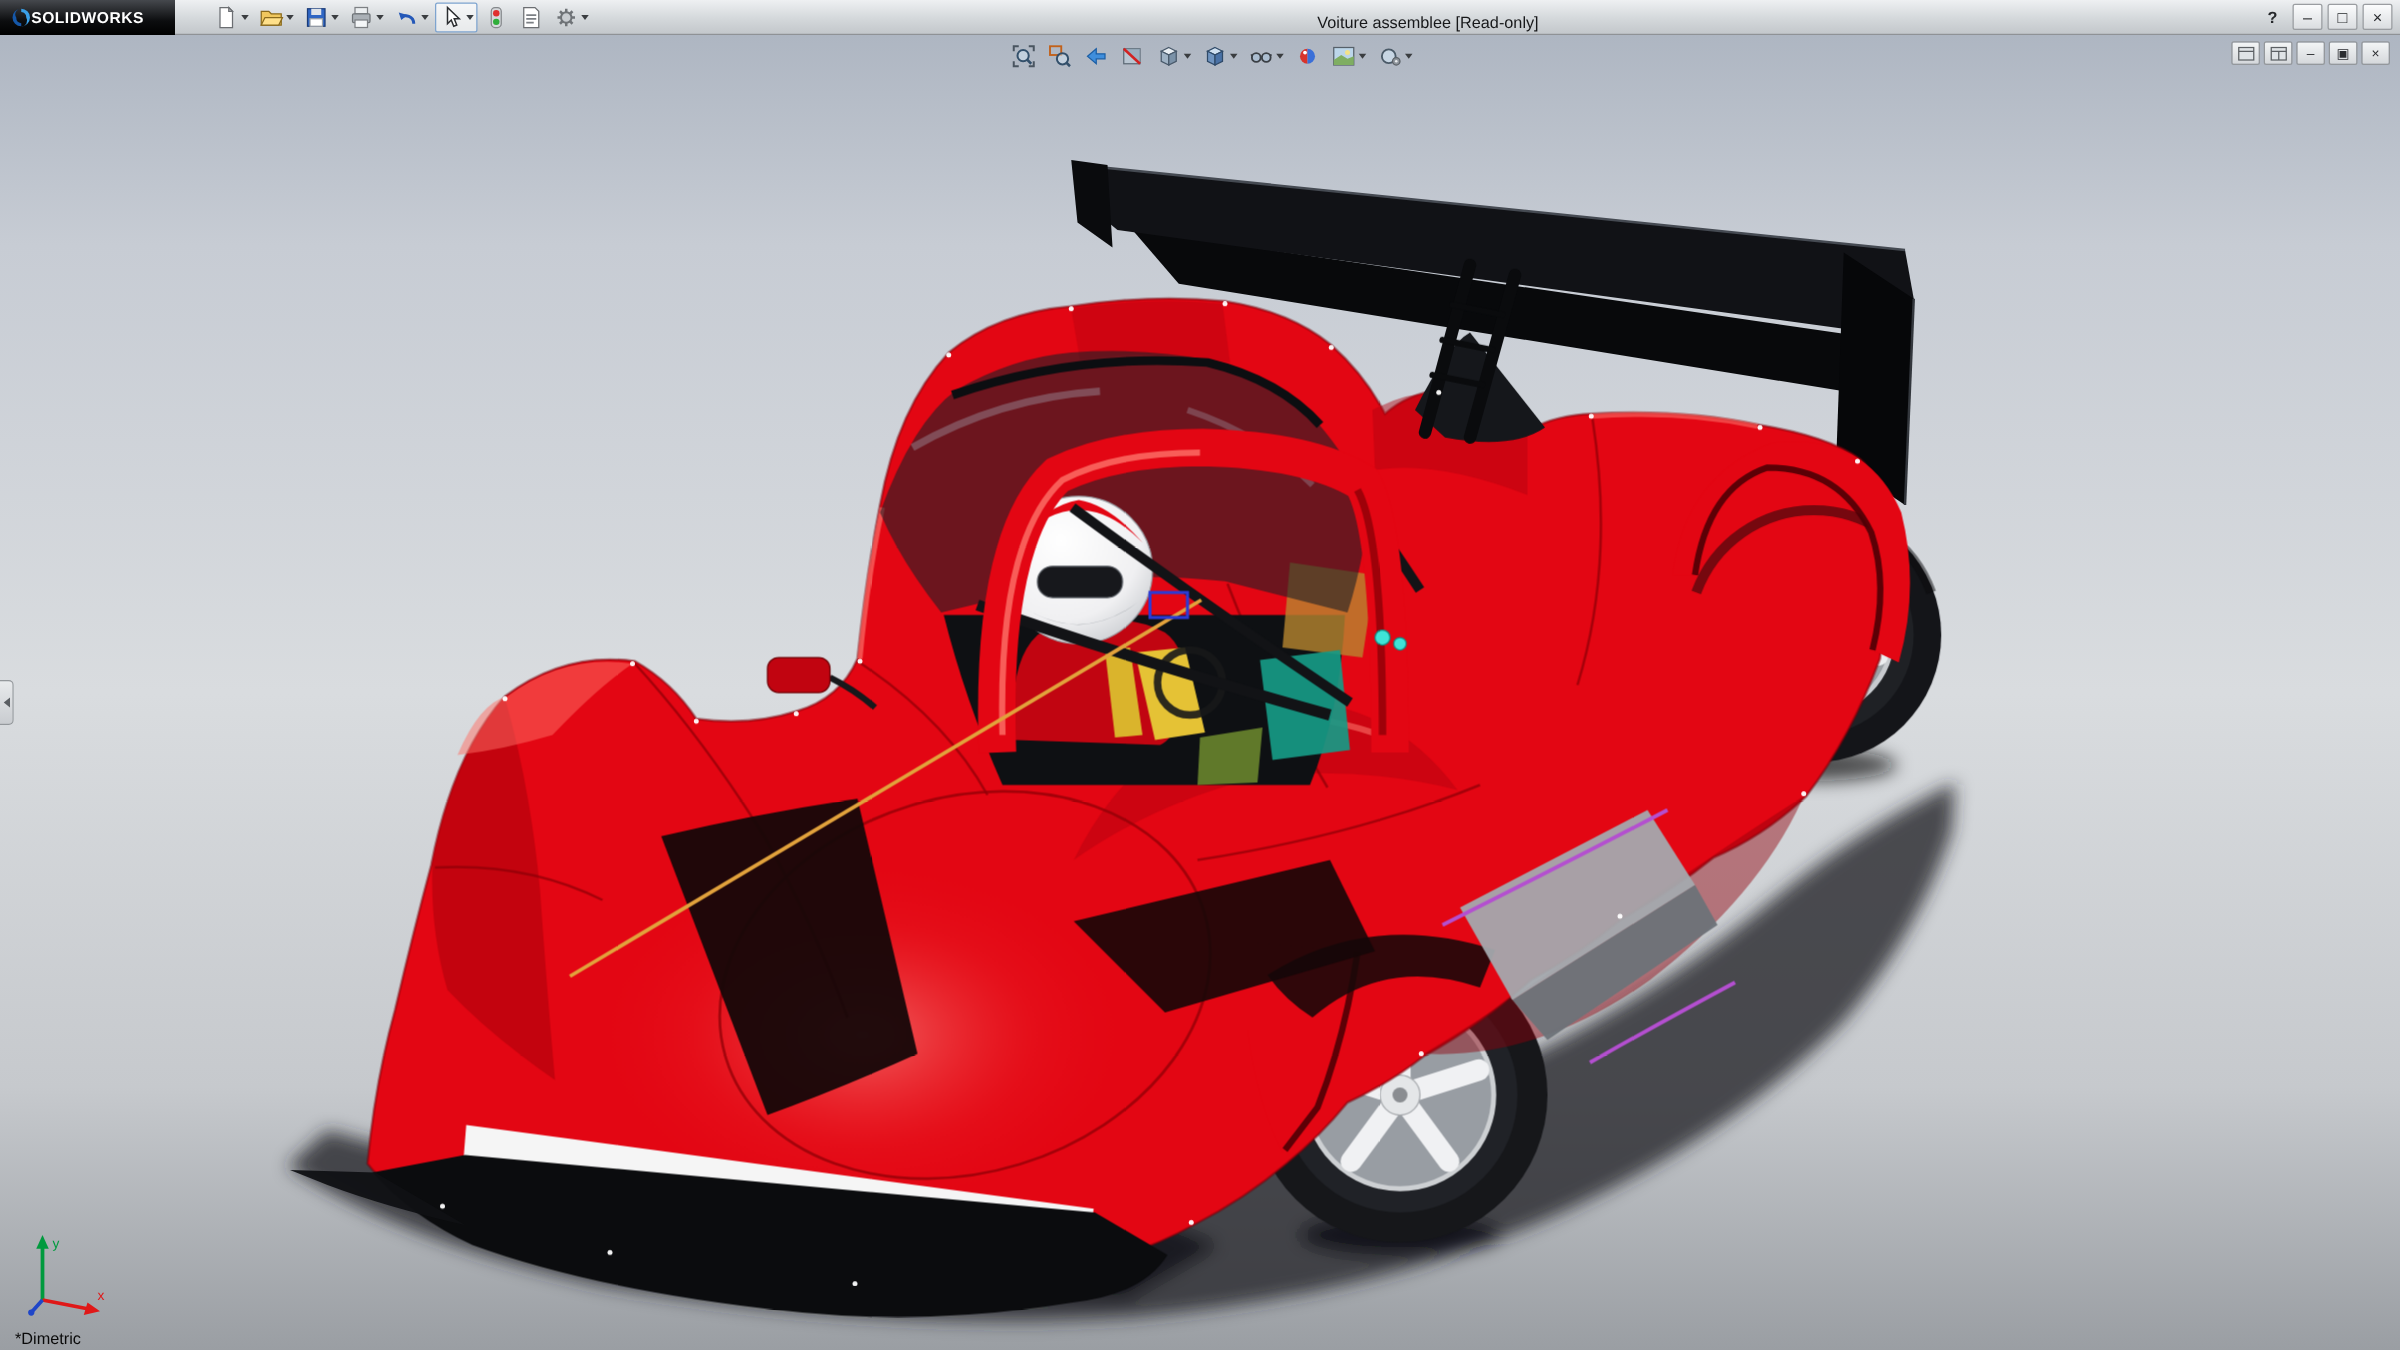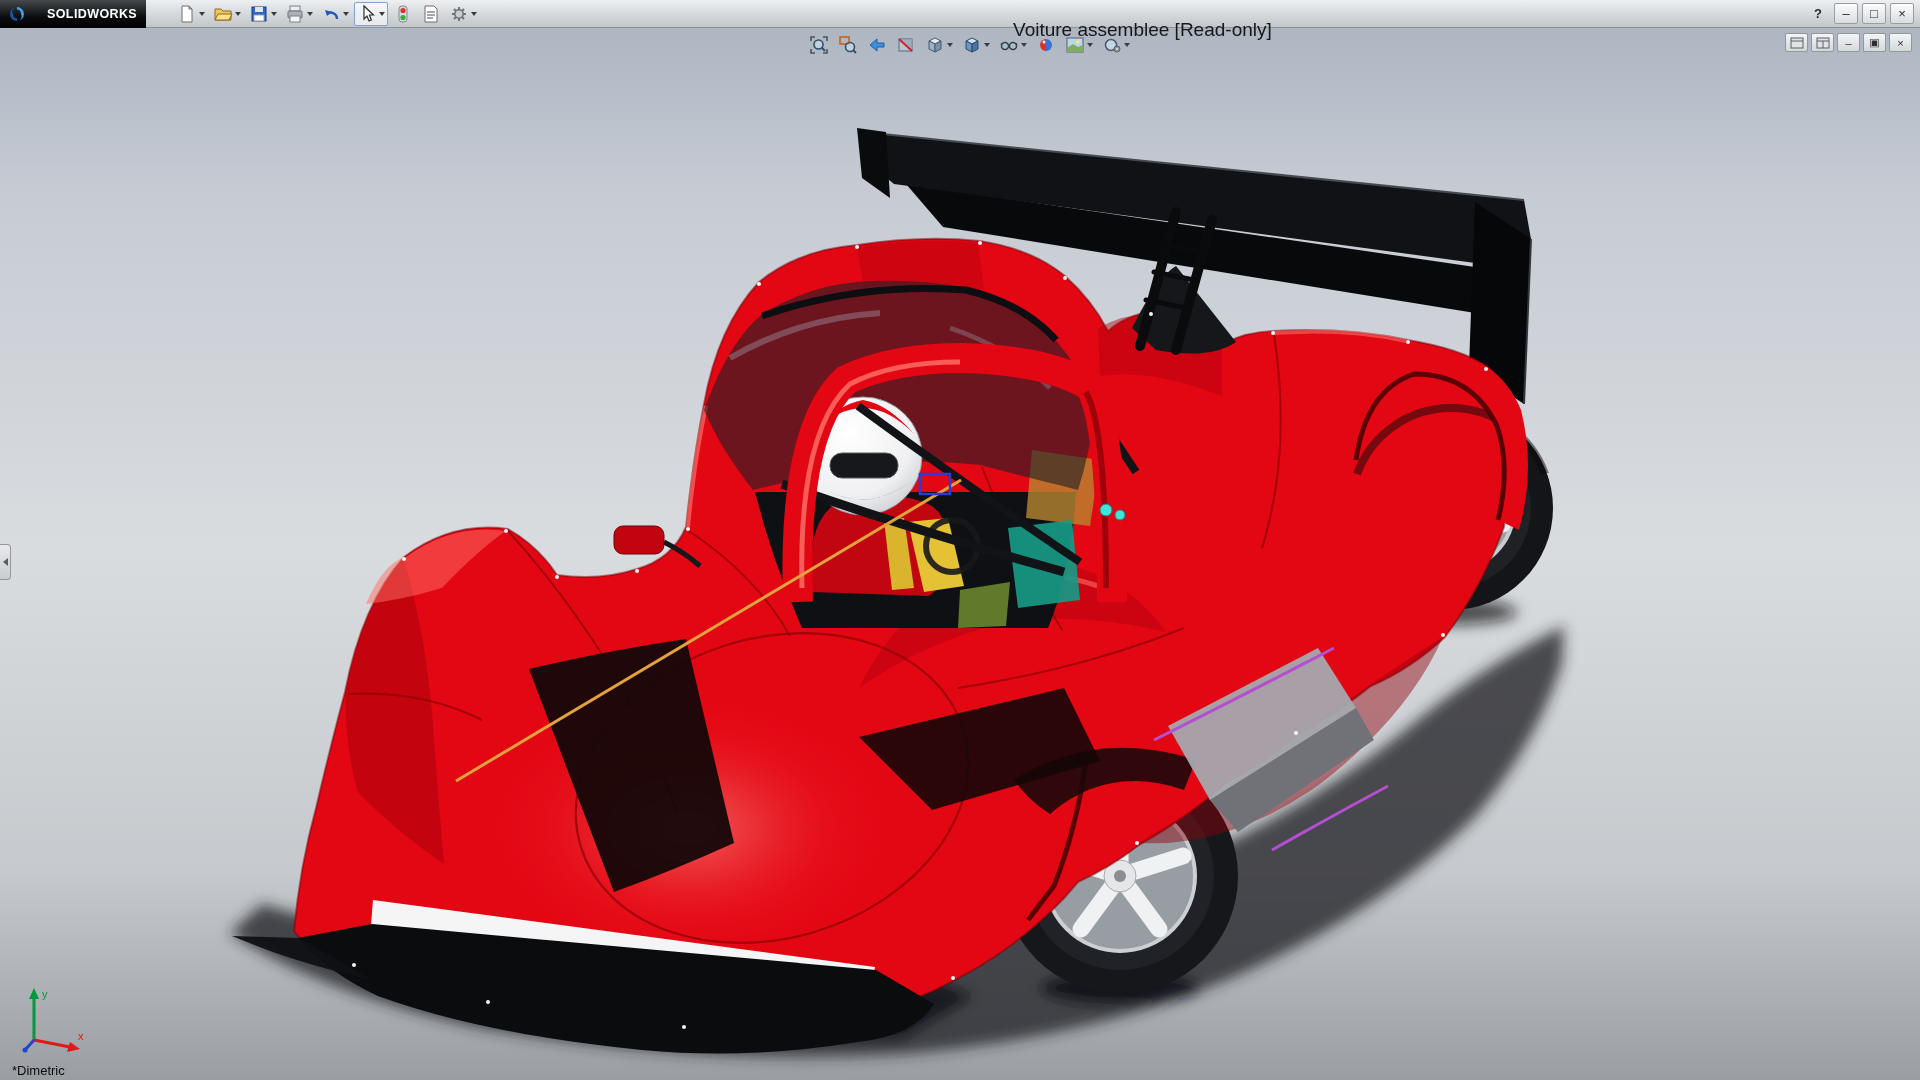--- a/index.html
+++ b/index.html
@@ -10,30 +10,30 @@
   }
   *{box-sizing:border-box}
   body{margin:0;background:#222;font-family:"Liberation Sans",sans-serif}
   .app{position:relative;width:1920px;height:1080px;overflow:hidden;background:#cfd3d8}
 
   
   .titlebar{position:absolute;top:0;left:0;right:0;height:28px;z-index:20;
     background:linear-gradient(#eef0f2,#d4d8db 55%,#c3c7cb);
     border-bottom:1px solid #8f9296;display:flex;align-items:center}
   .logo{height:28px;min-width:140px;background:linear-gradient(#45484d,#0c0d0f 60%,#000);
-    display:flex;align-items:center;gap:22px;padding:0 9px}
+    display:flex;align-items:center;gap:0;padding:0 9px}
   .brand{color:#fff;font-size:12.5px;font-weight:bold;letter-spacing:.4px;white-space:nowrap}
   .tb-tools{display:flex;align-items:center;margin-left:28px;gap:2px}
   .tbtn{display:flex;align-items:center;height:24px;padding:1px 2px;background:transparent;
     border:1px solid transparent;border-radius:2px;cursor:default}
   .tbtn.active{background:rgba(255,255,255,.6);border-color:#7ea4cf}
   .dd{width:0;height:0;border-left:3.5px solid transparent;border-right:3.5px solid transparent;
     border-top:4px solid #3a3d40;margin-left:2px}
-  .win-title{position:absolute;left:59.5%;top:16px;transform:translateX(-50%);
-    line-height:28px;font-size:19px;color:#17181a;white-space:nowrap}
+  .win-title{position:absolute;left:59.5%;top:4px;transform:translateX(-50%);
+    line-height:28px;font-size:13px;color:#17181a;white-space:nowrap}
   .win-ctrls{position:absolute;right:6px;top:3px;display:flex;align-items:center;gap:4px}
   .wbtn{width:24px;height:21px;display:flex;align-items:center;justify-content:center;
     font-size:13px;color:#26282b;background:linear-gradient(#fbfcfd,#dadde0);
     border:1px solid #9a9da1;border-radius:2px}
   .wbtn.help{background:transparent;border-color:transparent;font-weight:bold}
 
   
   .viewport{position:absolute;top:28px;left:0;width:1920px;height:1052px;overflow:hidden;
     background:linear-gradient(180deg,var(--bg-top) 0%,#c7ccd4 16%,var(--bg-mid) 50%,var(--bg-low) 80%,var(--bg-bottom) 100%)}
   .scene{position:absolute;left:0;top:0}

